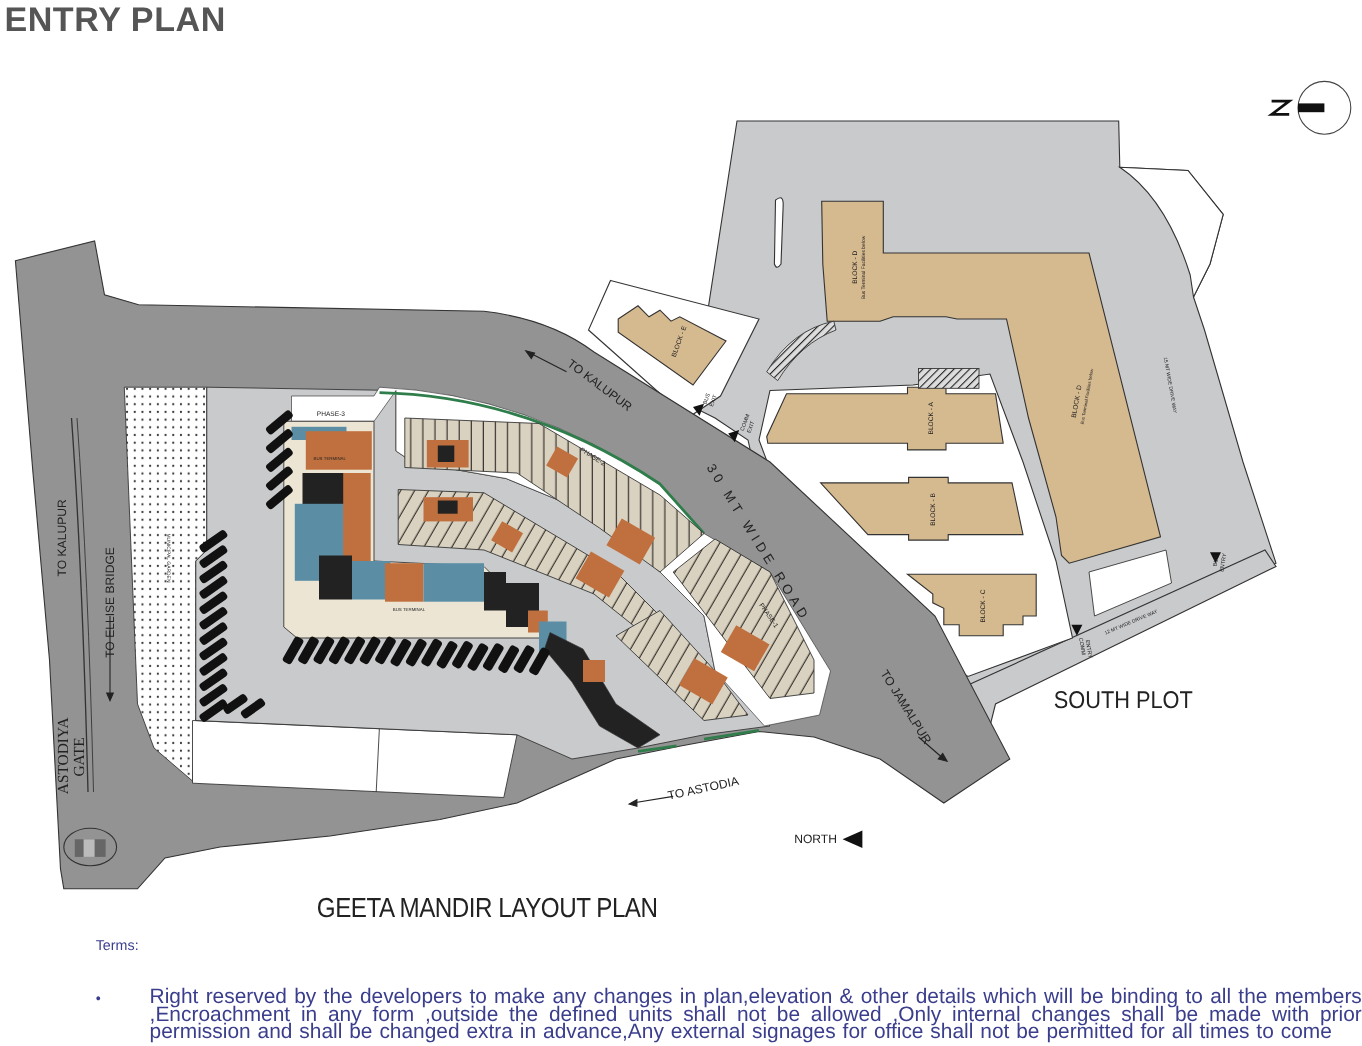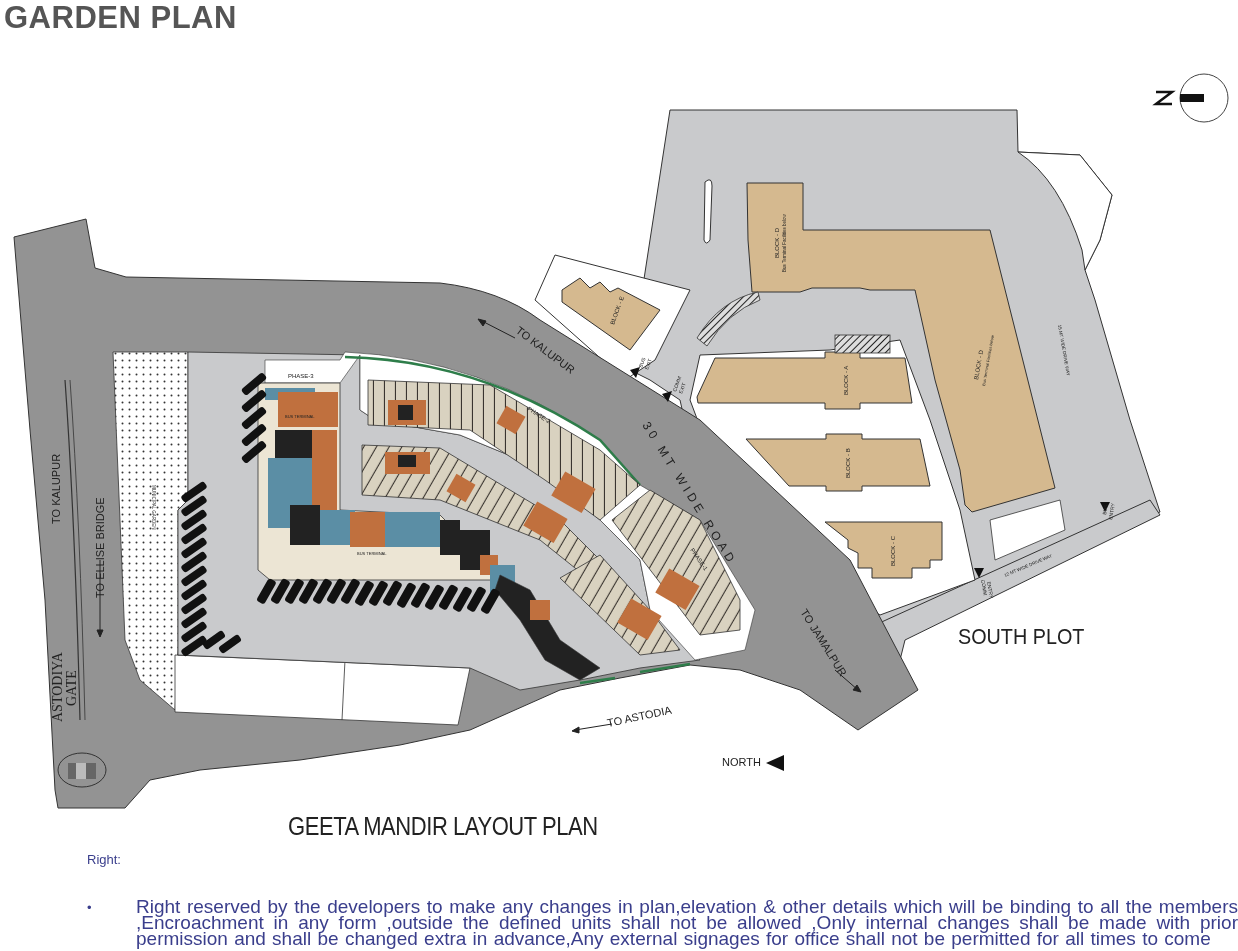--- a/index.html
+++ b/index.html
@@ -8,21 +8,21 @@
   .plan-svg { position: absolute; left: 0; top: 0; }
   .plan-caption { position: absolute; left: 288px; top: 812px; font-size: 25px; color: #222; transform: scaleX(0.88); transform-origin: left top; letter-spacing: -0.5px; }
   .terms-heading { position: absolute; left: 87px; top: 852px; font-size: 13px; color: #3a3e8c; }
   .terms-bullet { position: absolute; left: 87px; top: 900px; font-size: 13px; color: #3a3e8c; }
   .terms-text { position: absolute; left: 136px; top: 899px; width: 1102px; font-size: 19px; line-height: 16px; color: #3a3e8c; text-align: justify; word-spacing: 1px; }
   .lbl { font-family: "Liberation Sans", sans-serif; }
 </style>
 </head>
 <body>
 
-<div class="page-title">GARDEN PLAN</div>
+<div class="page-title">ENTRY PLAN</div>
 
 <svg class="plan-svg" width="1238" height="951" viewBox="0 0 1238 951" xmlns="http://www.w3.org/2000/svg">
   <defs>
     <pattern id="dots" width="7" height="7" patternUnits="userSpaceOnUse">
       <rect width="7" height="7" fill="#ffffff"></rect>
       <circle cx="3.5" cy="3.5" r="1" fill="#333"></circle>
     </pattern>
     <pattern id="hatch" width="5" height="5" patternUnits="userSpaceOnUse" patternTransform="rotate(45)">
       <rect width="5" height="5" fill="#ddd"></rect>
       <line x1="0" y1="0" x2="0" y2="5" stroke="#222" stroke-width="2"></line>
@@ -233,15 +233,15 @@
     <text x="0" y="0" font-size="5" transform="translate(1106,515) rotate(-80)">BUS</text>
     <text x="0" y="0" font-size="5" transform="translate(1112,520) rotate(-80)">ENTRY</text>
 
     <text x="958" y="644" font-size="22" transform="translate(958,644) scale(0.9,1) translate(-958,-644)">SOUTH PLOT</text>
     <text x="722" y="766" font-size="11">NORTH</text>
   </g>
 </svg>
 
 <div class="plan-caption">GEETA MANDIR LAYOUT PLAN</div>
 
-<div class="terms-heading">Right:</div>
+<div class="terms-heading">Terms:</div>
 <div class="terms-bullet">•</div>
 <div class="terms-text">Right reserved by the developers to make any changes in plan,elevation &amp; other details which will be binding to all the members ,Encroachment in any form ,outside the defined units shall not be allowed ,Only internal changes shall be made with prior permission  and shall be changed extra in advance,Any external signages for office shall not be permitted for all times to come</div>
 
 </body></html>

